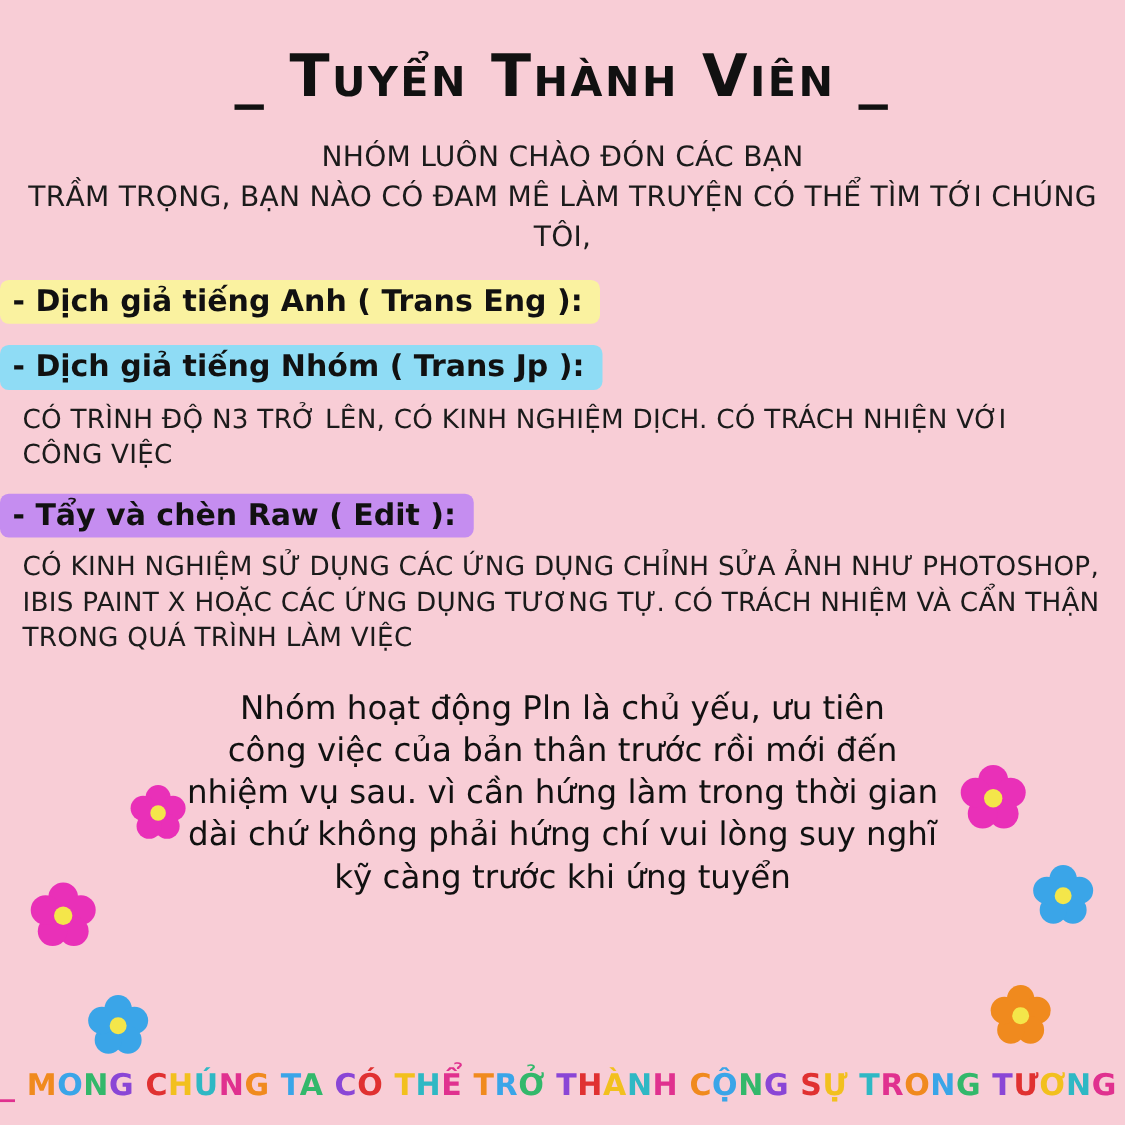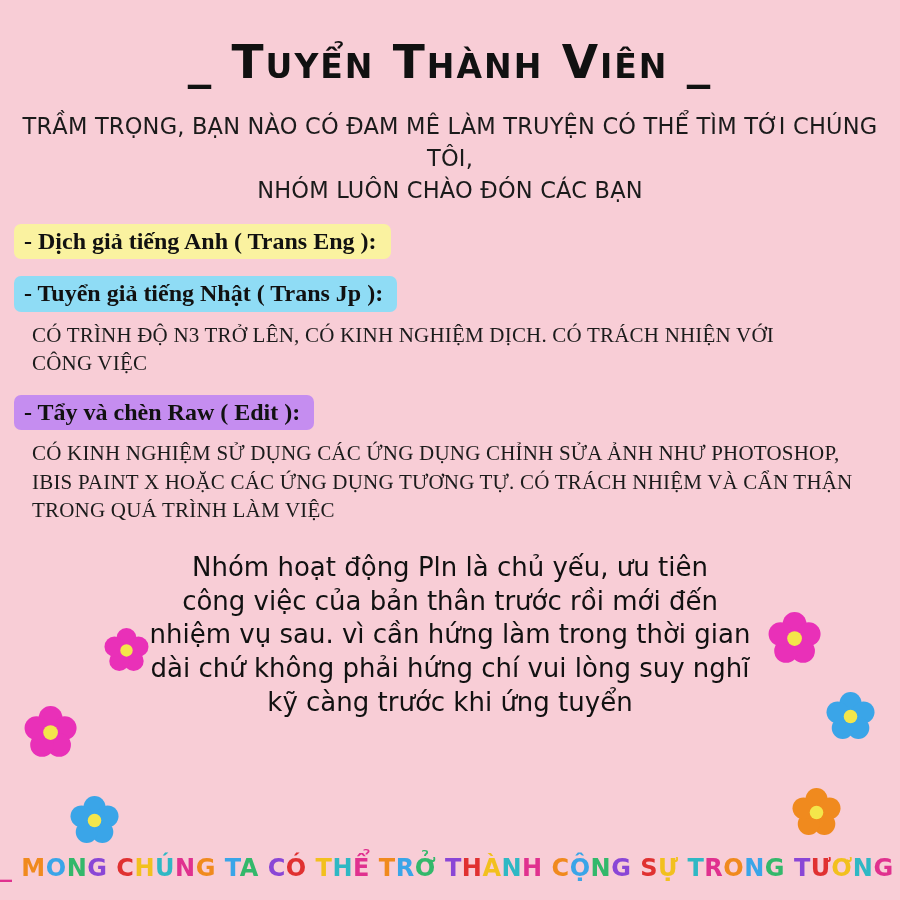--- a/index.html
+++ b/index.html
@@ -42,22 +42,20 @@
     color: #1b1b1b;
     line-height: 1.42;
     margin-top: 26px;
     font-variant: small-caps;
     letter-spacing: 0.2px;
   }
 
   
   .section {
     margin-top: 17px;
-    padding-left: 14px;
-    font-family: Liberation Serif, serif;
   }
   .sec-head {
     display: inline-block;
     font-size: 24px;
     font-weight: bold;
     color: #111;
     padding: 4px 14px 5px 10px;
     border-radius: 7px;
     line-height: 1.1;
   }
@@ -127,30 +125,30 @@
   .p5 { transform: translate(-12.5px, -4px); }
 </style>
 </head>
 <body style="background: rgb(248, 205, 214);">
 
 <div class="page">
 
   <div class="title">_ Tuyển Thành Viên _</div>
 
   <div class="intro">
+    <div>NHÓM LUÔN CHÀO ĐÓN CÁC BẠN</div>
     <div>TRẦM TRỌNG, BẠN NÀO CÓ ĐAM MÊ LÀM TRUYỆN CÓ THỂ TÌM TỚI CHÚNG TÔI,</div>
-    <div>NHÓM LUÔN CHÀO ĐÓN CÁC BẠN</div>
   </div>
 
   <div class="section">
     <div class="sec-head" id="head0" style="background: rgb(250, 242, 160);">- Dịch giả tiếng Anh ( Trans Eng ):</div>
   </div>
 
   <div class="section">
-    <div class="sec-head" id="head1" style="background: rgb(143, 220, 245);">- Tuyển giả tiếng Nhật ( Trans Jp ):</div>
+    <div class="sec-head" id="head1" style="background: rgb(143, 220, 245);">- Dịch giả tiếng Nhóm ( Trans Jp ):</div>
     <div class="sec-body">
       <div>CÓ TRÌNH ĐỘ N3 TRỞ LÊN, CÓ KINH NGHIỆM DỊCH. CÓ TRÁCH NHIỆN VỚI</div>
       <div>CÔNG VIỆC</div>
     </div>
   </div>
 
   <div class="section">
     <div class="sec-head" id="head2" style="background: rgb(197, 141, 240);">- Tẩy và chèn Raw ( Edit ):</div>
     <div class="sec-body">
       <div>CÓ KINH NGHIỆM SỬ DỤNG CÁC ỨNG DỤNG CHỈNH SỬA ẢNH NHƯ PHOTOSHOP,</div>

